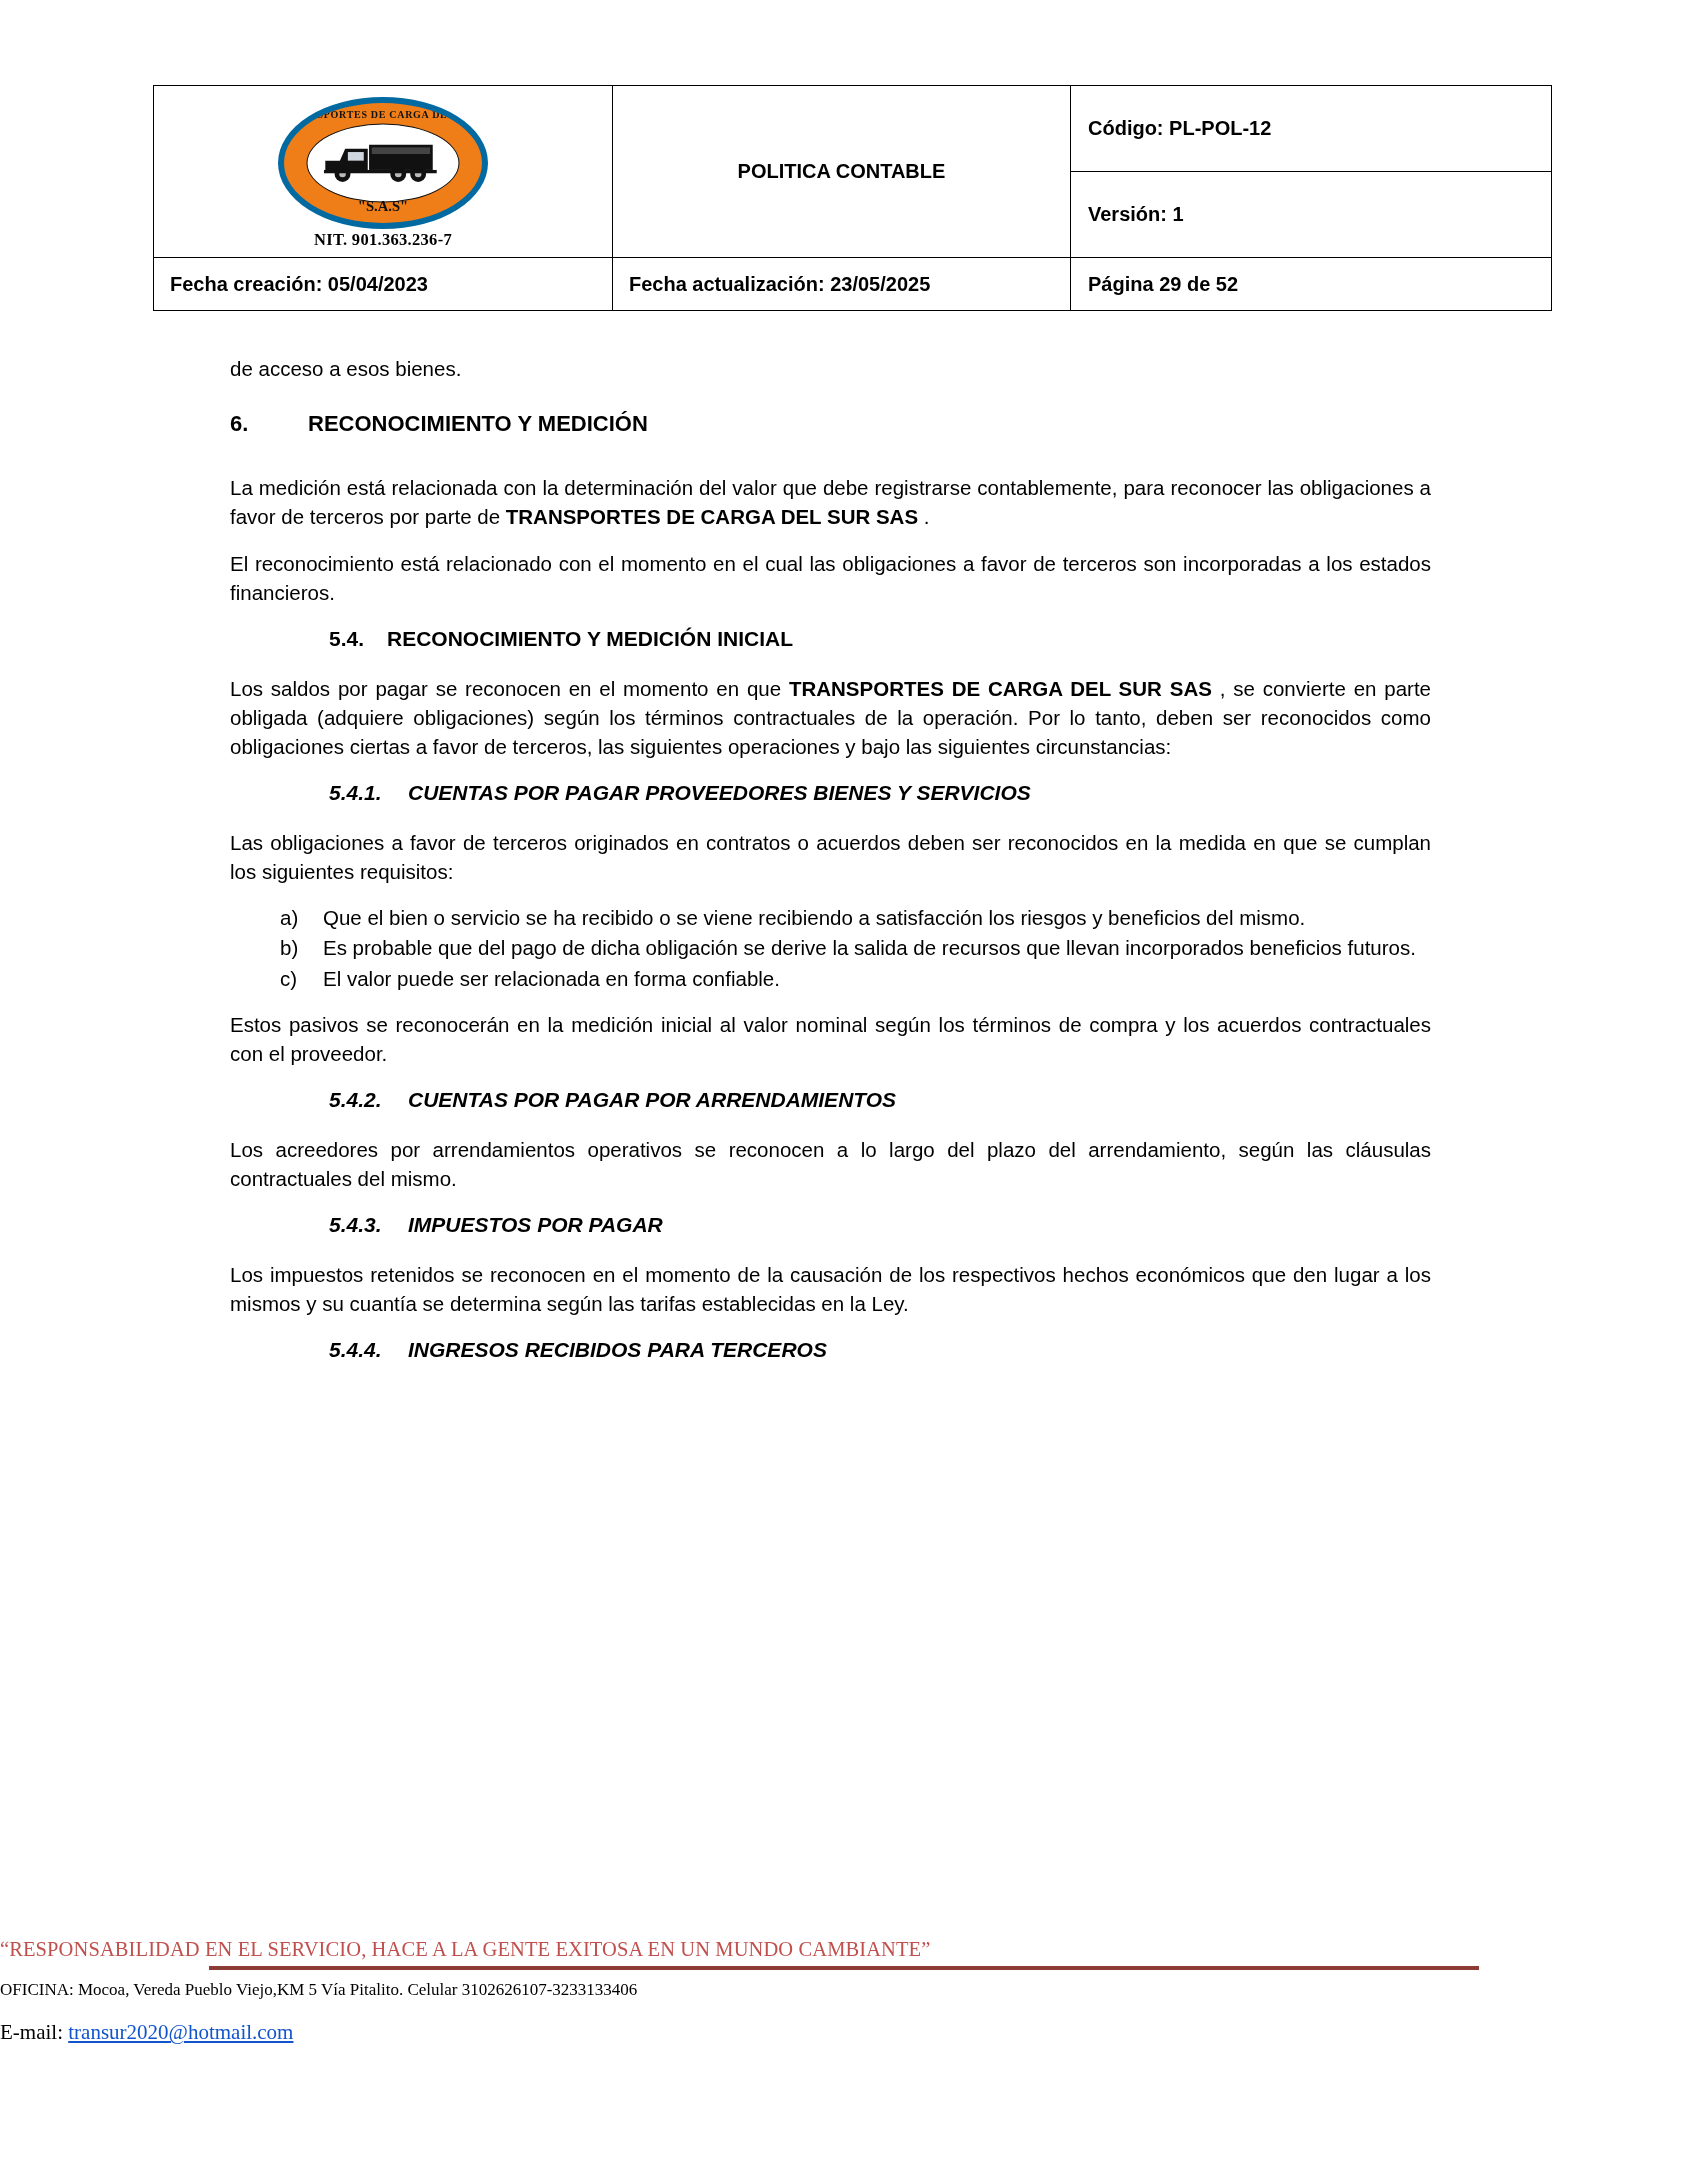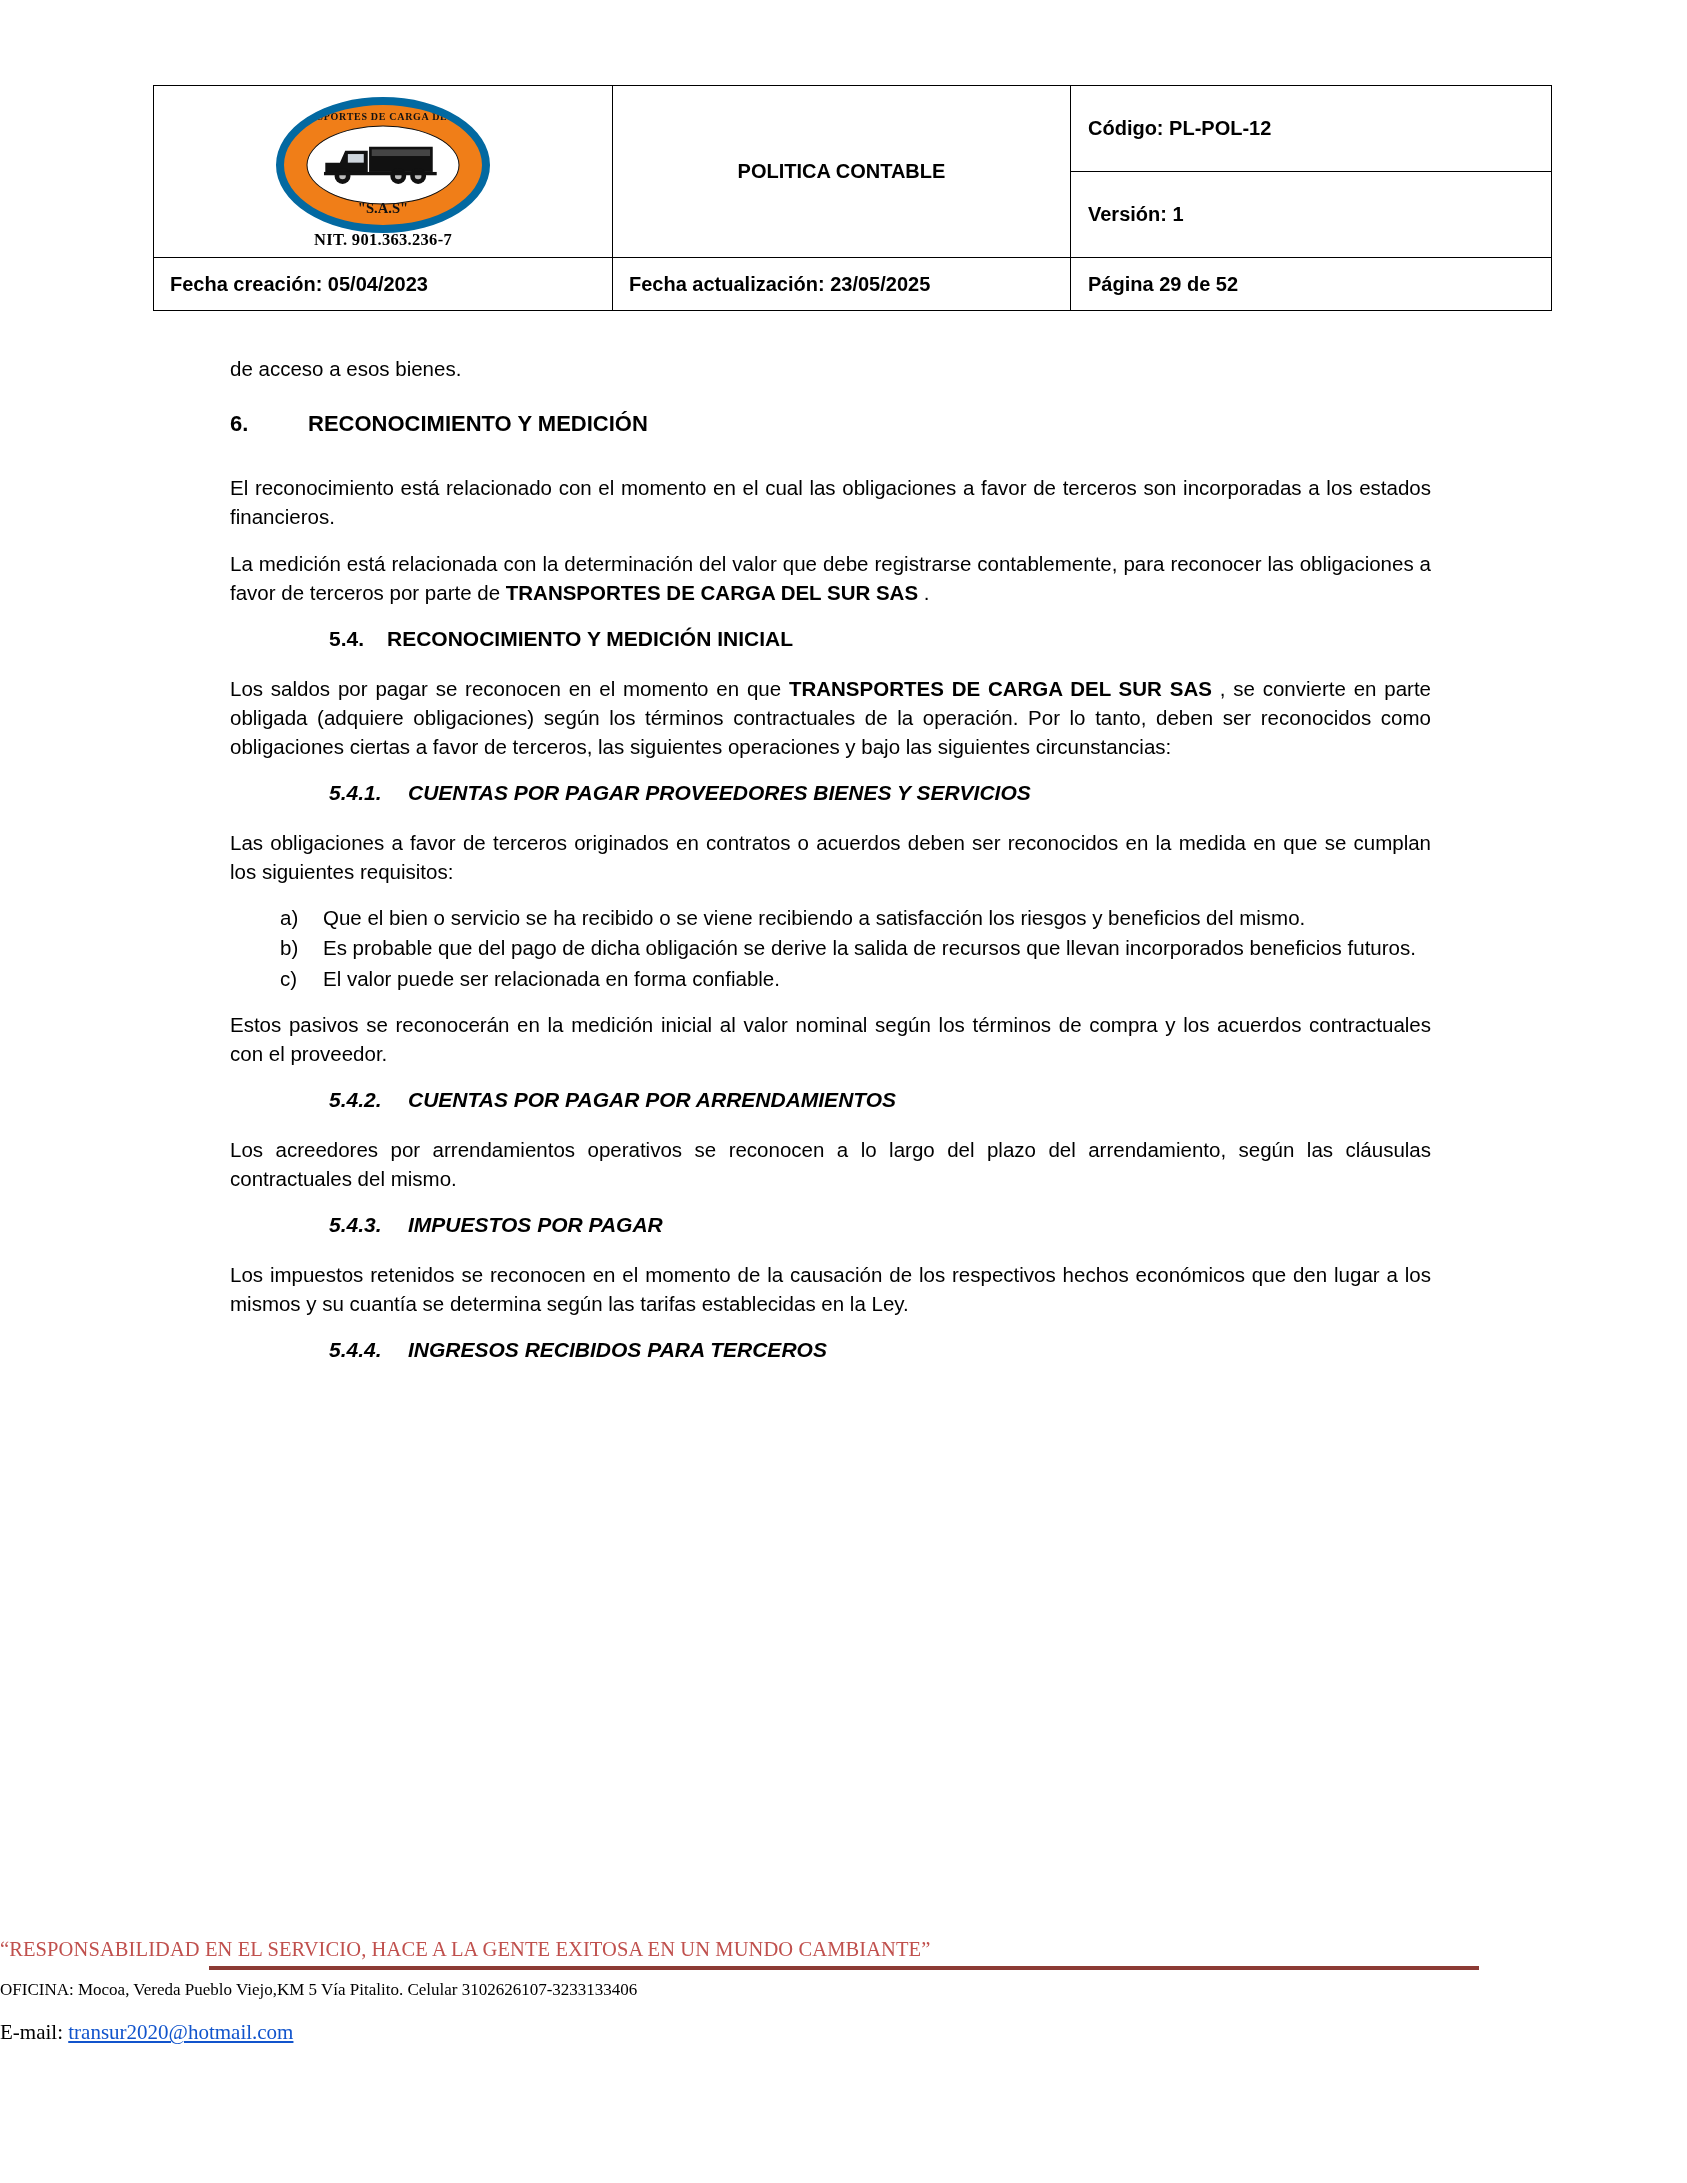--- a/index.html
+++ b/index.html
@@ -76,21 +76,21 @@
   }
   .logo-oval {
     position: absolute;
     left: 50%;
     top: 10.6px;
     transform: translateX(-50%);
     width: 198px;
     height: 120px;
     border-radius: 50%;
     background: #F07E18;
-    border: 8px solid #0369a1;
+    border: 6px solid #0369a1;
     overflow: hidden;
   }
   .logo-inner-oval {
     position: absolute;
     left: 50%;
     top: 50%;
     transform: translate(-50%, -50%);
     width: 151px;
     height: 77px;
     border-radius: 50%;
@@ -283,23 +283,23 @@
 
     <p>de acceso a esos bienes.</p>
 
     <p class="h-num sec6">
       <span class="num">6.</span><span>RECONOCIMIENTO Y MEDICIÓN</span>
     </p>
 
     <div class="spacer-sm"></div>
     <div class="spacer-sm"></div>
 
+    <p><span>La medición está relacionada con la determinación del valor que debe registrarse contablemente, para reconocer las obligaciones a favor de terceros por parte de </span><b>TRANSPORTES DE CARGA DEL SUR SAS</b><span> .</span></p>
+
     <p>El reconocimiento está relacionado con el momento en el cual las obligaciones a favor de terceros son incorporadas a los estados financieros.</p>
-
-    <p><span>La medición está relacionada con la determinación del valor que debe registrarse contablemente, para reconocer las obligaciones a favor de terceros por parte de </span><b>TRANSPORTES DE CARGA DEL SUR SAS</b><span> .</span></p>
 
     <p class="sub-head">
       <span class="num">5.4.</span><span>RECONOCIMIENTO Y MEDICIÓN INICIAL</span>
     </p>
 
     <p><span>Los saldos por pagar se reconocen en el momento en que </span><b>TRANSPORTES DE CARGA DEL SUR SAS</b><span> , se convierte en parte obligada (adquiere obligaciones) según los términos contractuales de la operación. Por lo tanto, deben ser reconocidos como obligaciones ciertas a favor de terceros, las siguientes operaciones y bajo las siguientes circunstancias:</span></p>
 
     <p class="sub-sub-head">
       <span class="num">5.4.1.</span><span>CUENTAS POR PAGAR PROVEEDORES BIENES Y SERVICIOS</span>
     </p>

